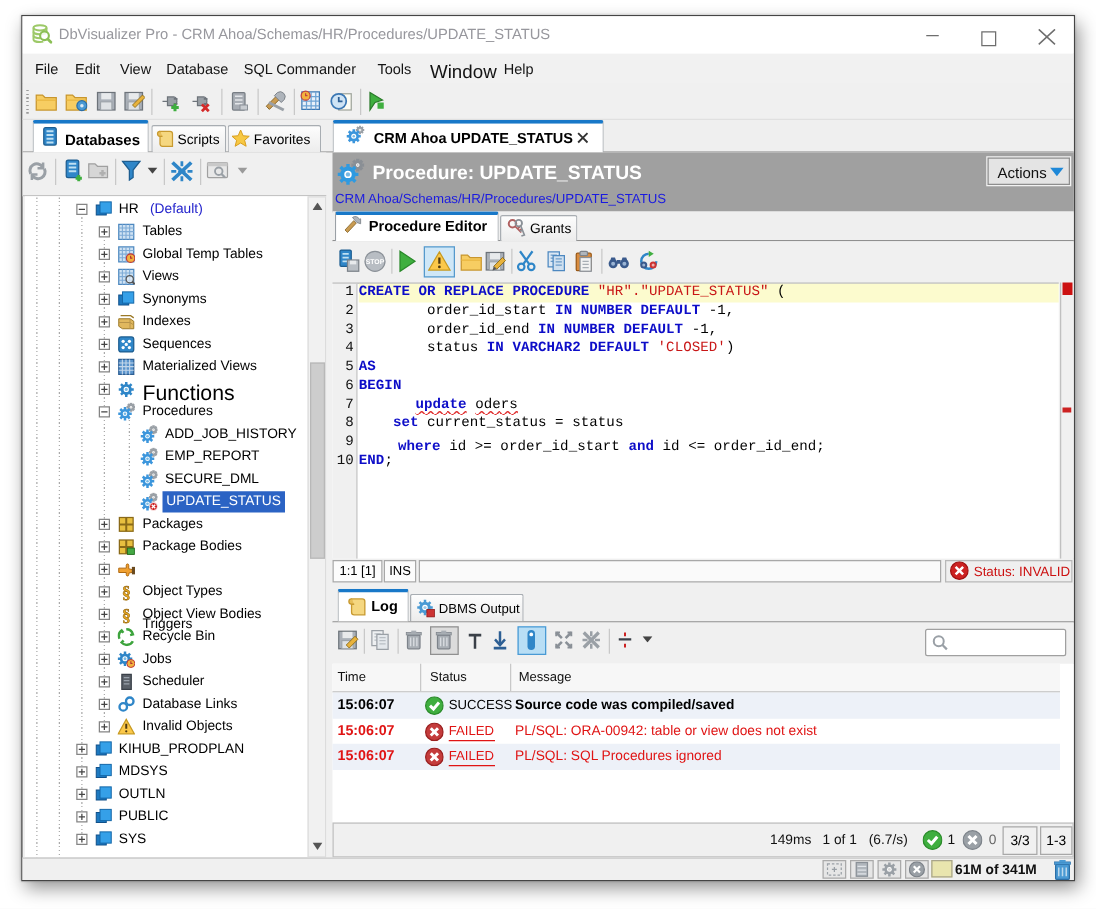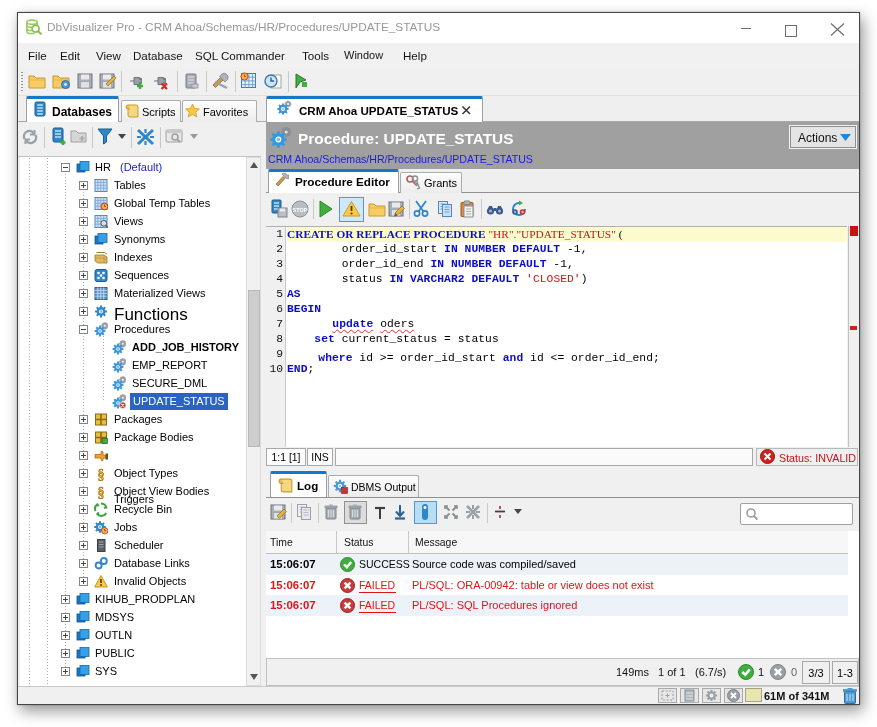--- a/index.html
+++ b/index.html
@@ -37,21 +37,21 @@
 <svg class="a" style="left:830px;top:23px" width="15" height="13" viewBox="0 0 15 13">
 <path d="M1 0.5 L14 12.5 M14 0.5 L1 12.5" stroke="#6e6e6e" stroke-width="1.2"></path>
   </svg>
 <div class="a" style="left:18px;top:43px;width:841px;height:24px;background:#f1f1f1;"></div>
 <div class="a txt" style="left:28px;top:49px;font-size:11.6px;color:#141414;">File</div>
 <div class="a txt" style="left:60px;top:49px;font-size:11.6px;color:#141414;">Edit</div>
 <div class="a txt" style="left:96px;top:49px;font-size:11.6px;color:#141414;">View</div>
 <div class="a txt" style="left:133px;top:49px;font-size:11.6px;color:#141414;">Database</div>
 <div class="a txt" style="left:195px;top:49px;font-size:11.6px;color:#141414;">SQL Commander</div>
 <div class="a txt" style="left:302px;top:49px;font-size:11.6px;color:#141414;">Tools</div>
-<div class="a txt" style="left:344px;top:49px;font-size:11px;color:#141414;">Window</div>
+<div class="a txt" style="left:344px;top:49px;font-size:15px;color:#141414;">Window</div>
 <div class="a txt" style="left:403px;top:49px;font-size:11.6px;color:#141414;">Help</div>
 <div class="a" style="left:18px;top:67px;width:841px;height:29px;background:#f0f0f0;border-bottom:1px solid #e0e0e0;"></div>
 <div class="a" style="left:21px;top:72px;width:3px;height:19px;background-image:repeating-linear-gradient(#9a9a9a 0 1px,transparent 1px 3px);background-size:2px 100%;background-repeat:no-repeat;"></div>
 <svg class="a" style="left:28px;top:72px" width="18" height="18" viewBox="0 0 18 18">
     <path d="M1 4 L1 16 L17 16 L17 6 L8 6 L6 4 Z" fill="#f7cd62" stroke="#c8962e" stroke-width="1"></path>
     <path d="M1 8 L17 8" stroke="#e9b53f" stroke-width="1"></path>
   </svg>
 <svg class="a" style="left:52px;top:72px" width="18" height="18" viewBox="0 0 18 18">
     <path d="M1 4 L1 16 L17 16 L17 6 L8 6 L6 4 Z" fill="#f7cd62" stroke="#c8962e" stroke-width="1"></path>
     <path d="M1 8 L17 8" stroke="#e9b53f" stroke-width="1"></path>
@@ -288,21 +288,21 @@
 <svg class="a" style="left:112px;top:340px" width="14" height="15" viewBox="0 0 14 15">
     <circle cx="10.8" cy="3.8" r="2.0" fill="#9aa0a6"></circle>
     <path d="M10.8 0.19999999999999973v7.2 M7.200000000000001 3.8h7.2 M8.318000000000001 1.318l4.9639999999999995 4.9639999999999995 M13.282 1.318l-4.9639999999999995 4.9639999999999995" stroke="#9aa0a6" stroke-width="2"></path>
     <circle cx="10.8" cy="3.8" r="0.96" fill="#fff"></circle>
     <circle cx="10.8" cy="3.8" r="0.56" fill="#d0d0d0"></circle>
     <circle cx="6" cy="9" r="3.8" fill="#3c96dc"></circle>
     <path d="M6 3.6v10.8 M0.6000000000000001 9h10.8 M2.2040000000000006 5.204000000000001l7.591999999999999 7.591999999999999 M9.796 5.204000000000001l-7.591999999999999 7.591999999999999" stroke="#3c96dc" stroke-width="2"></path>
     <circle cx="6" cy="9" r="1.8239999999999998" fill="#fff"></circle>
     <circle cx="6" cy="9" r="1.064" fill="#77b9e4"></circle>
   </svg>
-<div class="a txt" style="left:132px;top:340.5px;font-size:11px;color:#000;font-weight:bold;">ADD_JOB_HISTORY</div>
+<div class="a txt" style="left:132px;top:340.5px;font-size:11px;color:#000;">ADD_JOB_HISTORY</div>
 <svg class="a" style="left:112px;top:358px" width="14" height="15" viewBox="0 0 14 15">
     <circle cx="10.8" cy="3.8" r="2.0" fill="#9aa0a6"></circle>
     <path d="M10.8 0.19999999999999973v7.2 M7.200000000000001 3.8h7.2 M8.318000000000001 1.318l4.9639999999999995 4.9639999999999995 M13.282 1.318l-4.9639999999999995 4.9639999999999995" stroke="#9aa0a6" stroke-width="2"></path>
     <circle cx="10.8" cy="3.8" r="0.96" fill="#fff"></circle>
     <circle cx="10.8" cy="3.8" r="0.56" fill="#d0d0d0"></circle>
     <circle cx="6" cy="9" r="3.8" fill="#3c96dc"></circle>
     <path d="M6 3.6v10.8 M0.6000000000000001 9h10.8 M2.2040000000000006 5.204000000000001l7.591999999999999 7.591999999999999 M9.796 5.204000000000001l-7.591999999999999 7.591999999999999" stroke="#3c96dc" stroke-width="2"></path>
     <circle cx="6" cy="9" r="1.8239999999999998" fill="#fff"></circle>
     <circle cx="6" cy="9" r="1.064" fill="#77b9e4"></circle>
   </svg>
@@ -572,21 +572,21 @@
 <div class="a mono" style="left:266px;top:227px;width:17px;height:15px;font-size:11.3px;line-height:15px;text-align:right;color:#111;">1</div>
 <div class="a mono" style="left:266px;top:242px;width:17px;height:15px;font-size:11.3px;line-height:15px;text-align:right;color:#111;">2</div>
 <div class="a mono" style="left:266px;top:257px;width:17px;height:15px;font-size:11.3px;line-height:15px;text-align:right;color:#111;">3</div>
 <div class="a mono" style="left:266px;top:272px;width:17px;height:15px;font-size:11.3px;line-height:15px;text-align:right;color:#111;">4</div>
 <div class="a mono" style="left:266px;top:287px;width:17px;height:15px;font-size:11.3px;line-height:15px;text-align:right;color:#111;">5</div>
 <div class="a mono" style="left:266px;top:302px;width:17px;height:15px;font-size:11.3px;line-height:15px;text-align:right;color:#111;">6</div>
 <div class="a mono" style="left:266px;top:317px;width:17px;height:15px;font-size:11.3px;line-height:15px;text-align:right;color:#111;">7</div>
 <div class="a mono" style="left:266px;top:332px;width:17px;height:15px;font-size:11.3px;line-height:15px;text-align:right;color:#111;">8</div>
 <div class="a mono" style="left:266px;top:347px;width:17px;height:15px;font-size:11.3px;line-height:15px;text-align:right;color:#111;">9</div>
 <div class="a mono" style="left:266px;top:362px;width:17px;height:15px;font-size:11.3px;line-height:15px;text-align:right;color:#111;">10</div>
-<pre class="a mono txt" style="left:287px;top:227px;margin:0;font-size:11.3px;line-height:15px;letter-spacing:0.05px;color:#000;font-family:Liberation Serif, serif;"><span class="kw">CREATE OR REPLACE PROCEDURE</span> <span class="st">"HR"."UPDATE_STATUS"</span> (</pre>
+<pre class="a mono txt" style="left:287px;top:227px;margin:0;font-size:11.3px;line-height:15px;letter-spacing:0.05px;color:#000;"><span class="kw">CREATE OR REPLACE PROCEDURE</span> <span class="st">"HR"."UPDATE_STATUS"</span> (</pre>
 <pre class="a mono txt" style="left:287px;top:242px;margin:0;font-size:11.3px;line-height:15px;letter-spacing:0.05px;color:#000;">        order_id_start <span class="kw">IN NUMBER DEFAULT</span> -1,</pre>
 <pre class="a mono txt" style="left:287px;top:257px;margin:0;font-size:11.3px;line-height:15px;letter-spacing:0.05px;color:#000;">        order_id_end <span class="kw">IN NUMBER DEFAULT</span> -1,</pre>
 <pre class="a mono txt" style="left:287px;top:272px;margin:0;font-size:11.3px;line-height:15px;letter-spacing:0.05px;color:#000;">        status <span class="kw">IN VARCHAR2 DEFAULT</span> <span class="st">'CLOSED'</span>)</pre>
 <pre class="a mono txt" style="left:287px;top:287px;margin:0;font-size:11.3px;line-height:15px;letter-spacing:0.05px;color:#000;"><span class="kw">AS</span></pre>
 <pre class="a mono txt" style="left:287px;top:302px;margin:0;font-size:11.3px;line-height:15px;letter-spacing:0.05px;color:#000;"><span class="kw">BEGIN</span></pre>
 <pre class="a mono txt" style="left:287px;top:317px;margin:0;font-size:11.3px;line-height:15px;letter-spacing:0.05px;color:#000;padding-left:18px;">    <span class="kw sq">update</span> <span class="sq">oders</span></pre>
 <pre class="a mono txt" style="left:287px;top:332px;margin:0;font-size:11.3px;line-height:15px;letter-spacing:0.05px;color:#000;">    <span class="kw">set</span> current_status = status</pre>
 <pre class="a mono txt" style="left:287px;top:347px;margin:4px;font-size:11.3px;line-height:15px;letter-spacing:0.05px;color:#000;">    <span class="kw">where</span> id &gt;= order_id_start <span class="kw">and</span> id &lt;= order_id_end;</pre>
 <pre class="a mono txt" style="left:287px;top:362px;margin:0;font-size:11.3px;line-height:15px;letter-spacing:0.05px;color:#000;"><span class="kw">END</span>;</pre>
 <div class="a" style="left:848px;top:226px;width:11px;height:221px;background:#f0f0f0;border-left:1px solid #c0c0c0;"></div>
@@ -691,21 +691,21 @@
 <div class="a txt" style="left:344px;top:537px;font-size:10.4px;color:#111;">Status</div>
 <div class="a txt" style="left:415px;top:537px;font-size:10.4px;color:#111;">Message</div>
 <div class="a" style="left:266px;top:554px;width:582px;height:21px;background:#edf1f8;"></div>
 <div class="a" style="left:266px;top:595px;width:582px;height:21px;background:#edf1f8;"></div>
 <div class="a txt bold" style="left:270px;top:558px;font-size:11.4px;color:#000;">15:06:07</div>
 <svg class="a" style="left:340px;top:557px" width="15" height="15" viewBox="0 0 15 15">
     <circle cx="7.5" cy="7.5" r="7" fill="#3fae3f" stroke="#2a8a2a"></circle>
     <path d="M4 7.5 L6.8 10.2 L11.2 5" fill="none" stroke="#fff" stroke-width="2.4"></path>
   </svg>
 <div class="a txt " style="left:359px;top:558px;font-size:10.5px;color:#000;">SUCCESS</div>
-<div class="a txt" style="left:412px;top:558px;font-size:11px;color:#000;">Source code was compiled/saved</div>
+<div class="a txt" style="left:412px;top:558px;font-size:11px;color:#000;font-weight:bold;">Source code was compiled/saved</div>
 <div class="a txt bold" style="left:270px;top:579px;font-size:11.4px;color:#e01414;">15:06:07</div>
 <svg class="a" style="left:340px;top:578px" width="15" height="15" viewBox="0 0 15 15">
     <circle cx="7.5" cy="7.5" r="7" fill="#c43c3c" stroke="#9a2020"></circle>
     <path d="M4.6 4.6 L10.4 10.4 M10.4 4.6 L4.6 10.4" stroke="#fff" stroke-width="2.4"></path>
   </svg>
 <div class="a txt " style="left:359px;top:579px;font-size:10.5px;color:#e01414;">FAILED</div>
 <div class="a txt" style="left:412px;top:579px;font-size:11px;color:#e01414;">PL/SQL: ORA-00942: table or view does not exist</div>
 <div class="a txt bold" style="left:270px;top:599px;font-size:11.4px;color:#e01414;">15:06:07</div>
 <svg class="a" style="left:340px;top:598px" width="15" height="15" viewBox="0 0 15 15">
     <circle cx="7.5" cy="7.5" r="7" fill="#c43c3c" stroke="#9a2020"></circle>

